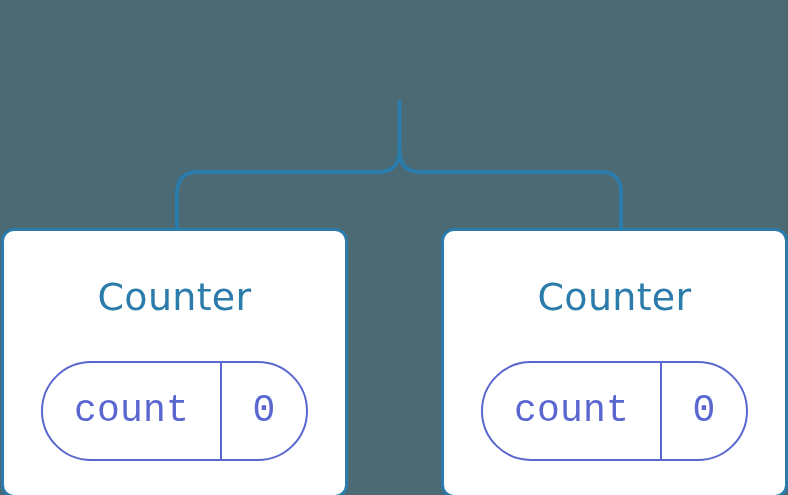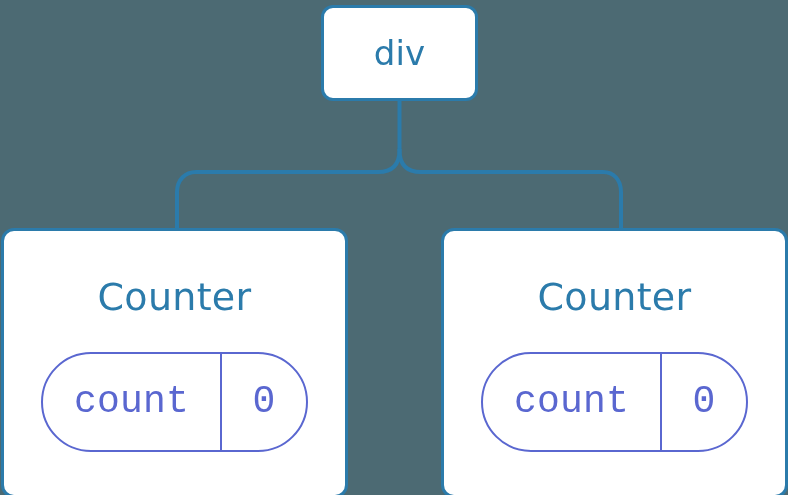--- a/index.html
+++ b/index.html
@@ -60,21 +60,21 @@
     padding-top: 47px;
     border-radius: 13px;
   }
   .node-child-left  { left: 1px;   top: 228px; }
   .node-child-right { left: 441px; top: 228px; }
   .node-child .node-title {
     font-size: 38px;
     color: #2b7bab;
     line-height: 1;
     letter-spacing: 0.3px;
-    margin-bottom: 4px;
+    margin-bottom: 13px;
   }
   
   .state-pill {
     position: relative;
     margin-top: 32px;
     height: 100px;
     width: 267px;
     border: 2px solid #5a67d0;
     border-radius: 50px;
     box-sizing: border-box;
@@ -109,23 +109,20 @@
 
   <svg id="connectors" viewBox="0 0 788 495" width="788" height="495" xmlns="http://www.w3.org/2000/svg">
 
     <path d="M399.5,100 L399.5,150" fill="none" stroke="#2b7bab" stroke-width="4" stroke-linecap="butt"></path>
 
     <path d="M399.5,150 C399.5,165 392,172 378,172 L196,172 C185,172 177,180 177,192 L177,230" fill="none" stroke="#2b7bab" stroke-width="4" stroke-linecap="round"></path>
 
     <path d="M399.5,150 C399.5,165 407,172 421,172 L603,172 C614,172 621,180 621,192 L621,230" fill="none" stroke="#2b7bab" stroke-width="4" stroke-linecap="round"></path>
   </svg>
 
-  <div class="node node-root">
-    <div class="node-title">div</div>
-  </div>
 
   <div class="node node-child node-child-left">
     <div class="node-title">Counter</div>
     <div class="state-pill">
       <div class="state-key">count</div>
       <div class="state-value">0</div>
     </div>
   </div>
 
   <div class="node node-child node-child-right">

